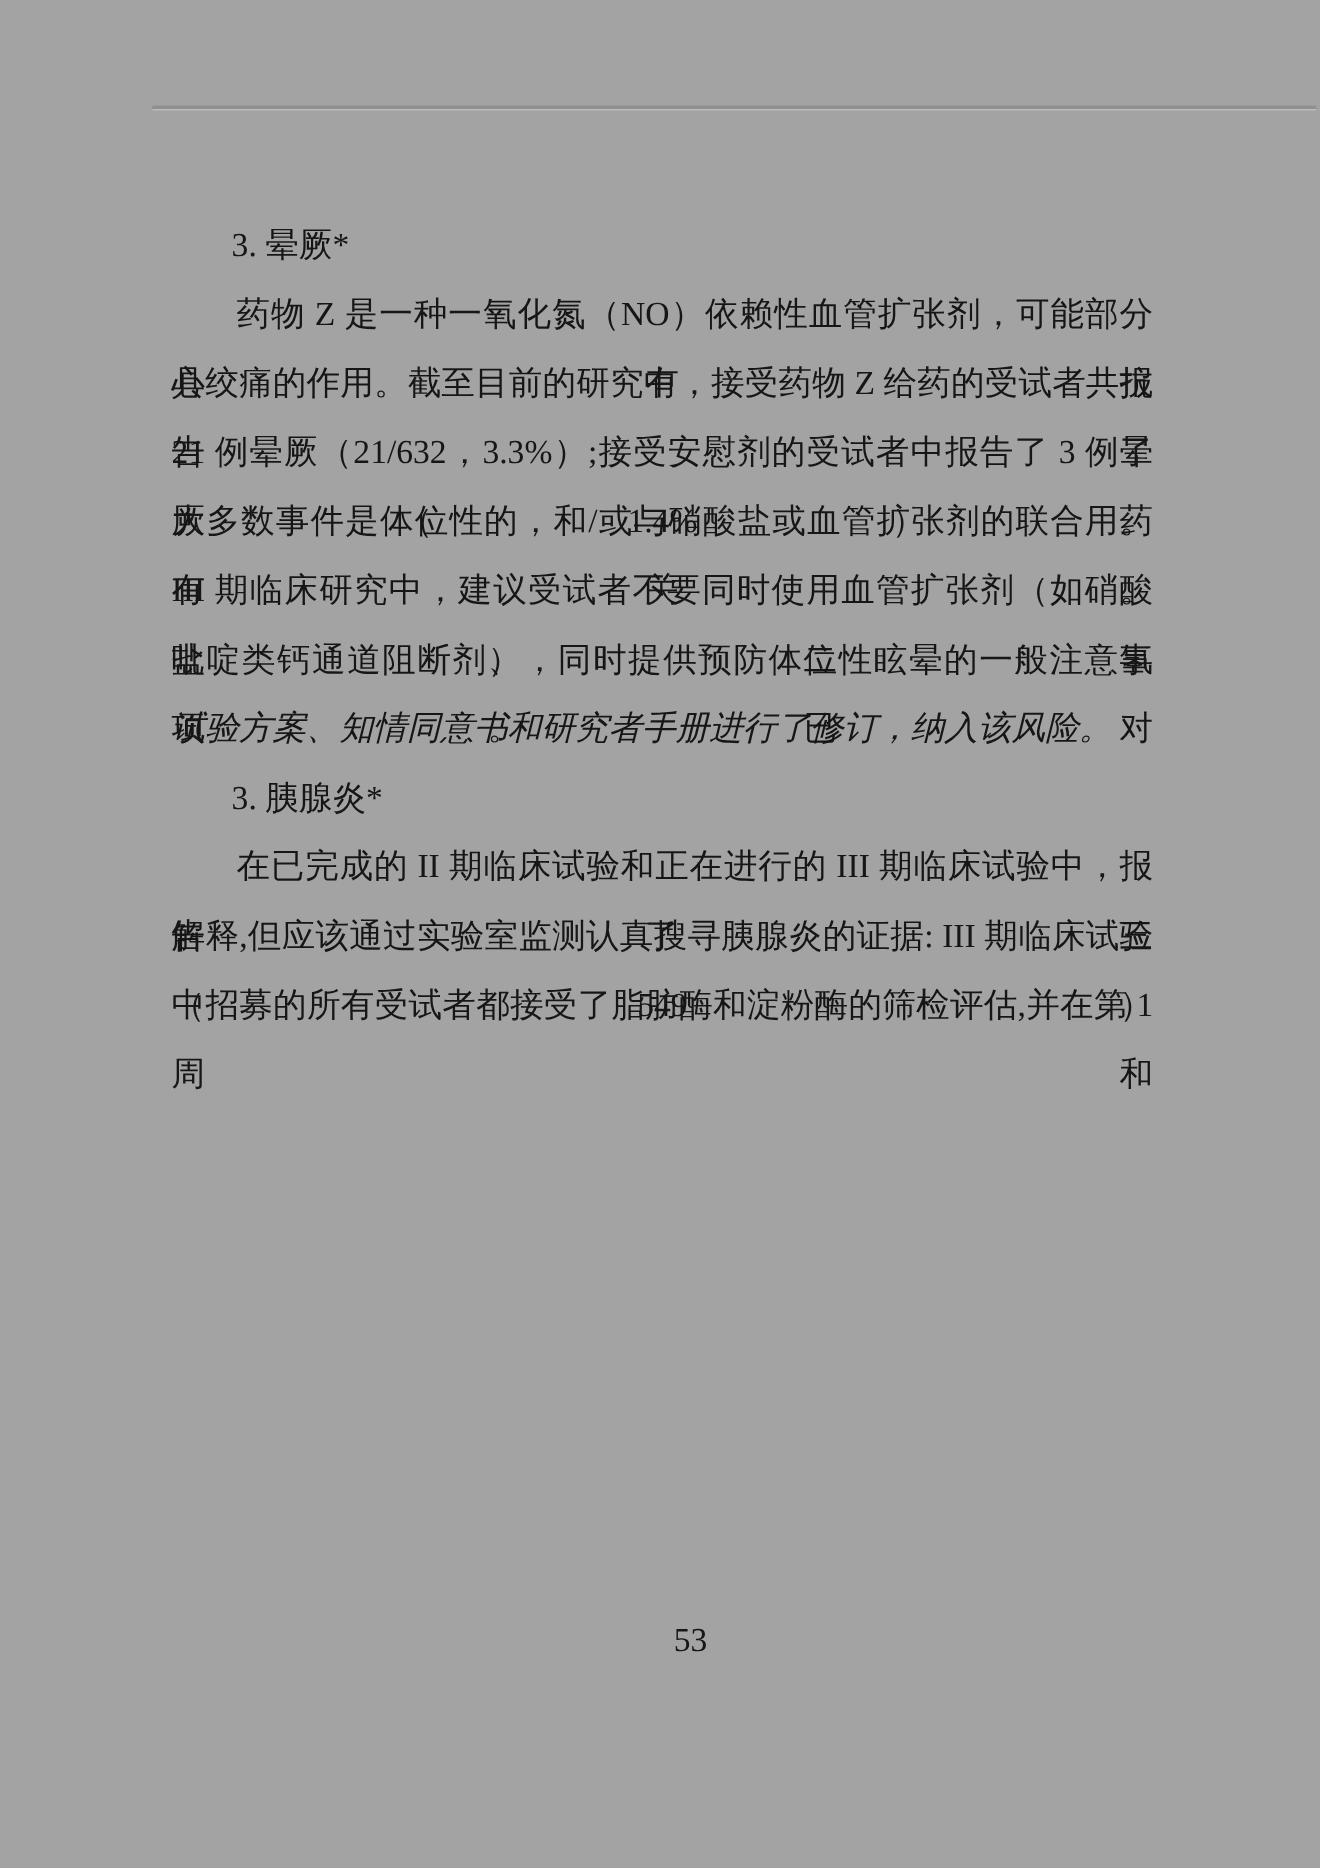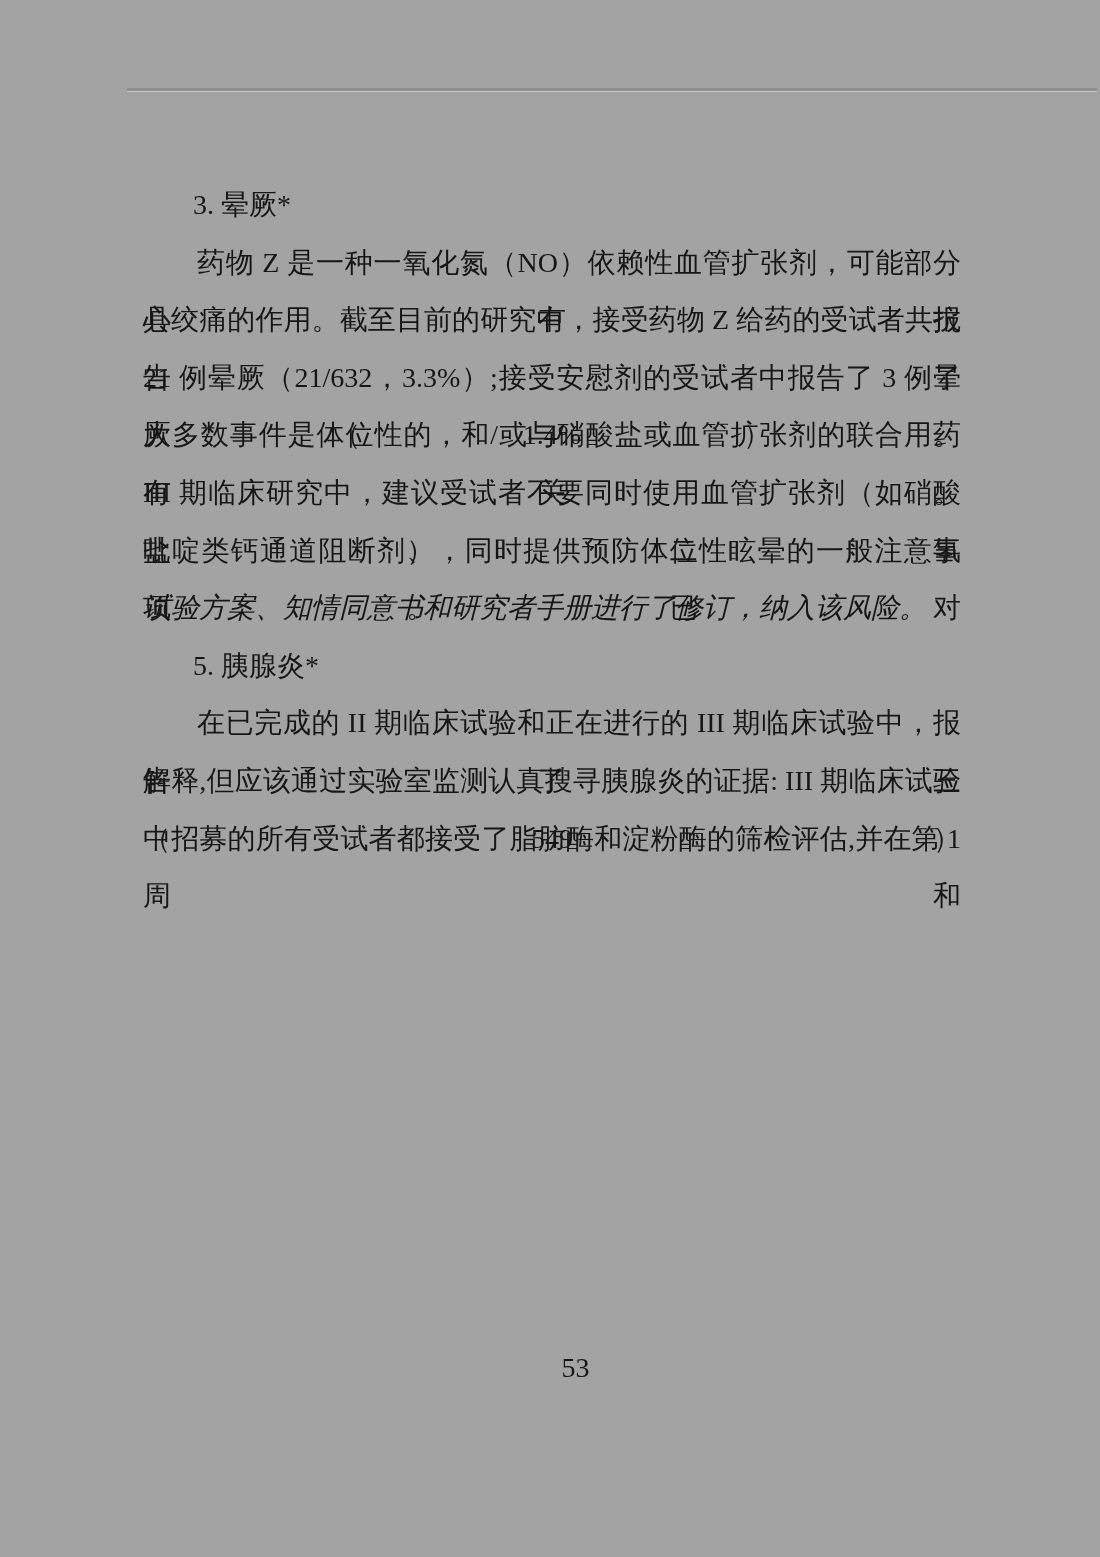--- a/index.html
+++ b/index.html
@@ -61,21 +61,21 @@
     <div class="line heading">3. 晕厥*</div>
 
     <div class="line just first">药物 Z 是一种一氧化氮（NO）依赖性血管扩张剂，可能部分具有抗</div>
     <div class="line just">心绞痛的作用。截至目前的研究中，接受药物 Z 给药的受试者共报告了</div>
     <div class="line just">21 例晕厥（21/632，3.3%）;接受安慰剂的受试者中报告了 3 例晕厥（1.4%）。</div>
     <div class="line just">大多数事件是体位性的，和/或与硝酸盐或血管扩张剂的联合用药有关。</div>
     <div class="line just">III 期临床研究中，建议受试者不要同时使用血管扩张剂（如硝酸盐、二氢</div>
     <div class="line just">吡啶类钙通道阻断剂），同时提供预防体位性眩晕的一般注意事项。已对</div>
     <div class="line last">试验方案、知情同意书和研究者手册进行了修订，纳入该风险。</div>
 
-    <div class="line heading">5. 胰腺炎*</div>
+    <div class="line heading">3. 胰腺炎*</div>
 
     <div class="line just first">在已完成的 II 期临床试验和正在进行的 III 期临床试验中，报告了三</div>
     <div class="line just">解释,但应该通过实验室监测认真搜寻胰腺炎的证据: III 期临床试验（549）</div>
     <div class="line just">中招募的所有受试者都接受了脂肪酶和淀粉酶的筛检评估,并在第 1 周和</div>
 
   </div>
 
   <div class="footer">53</div>
 
 </div>

